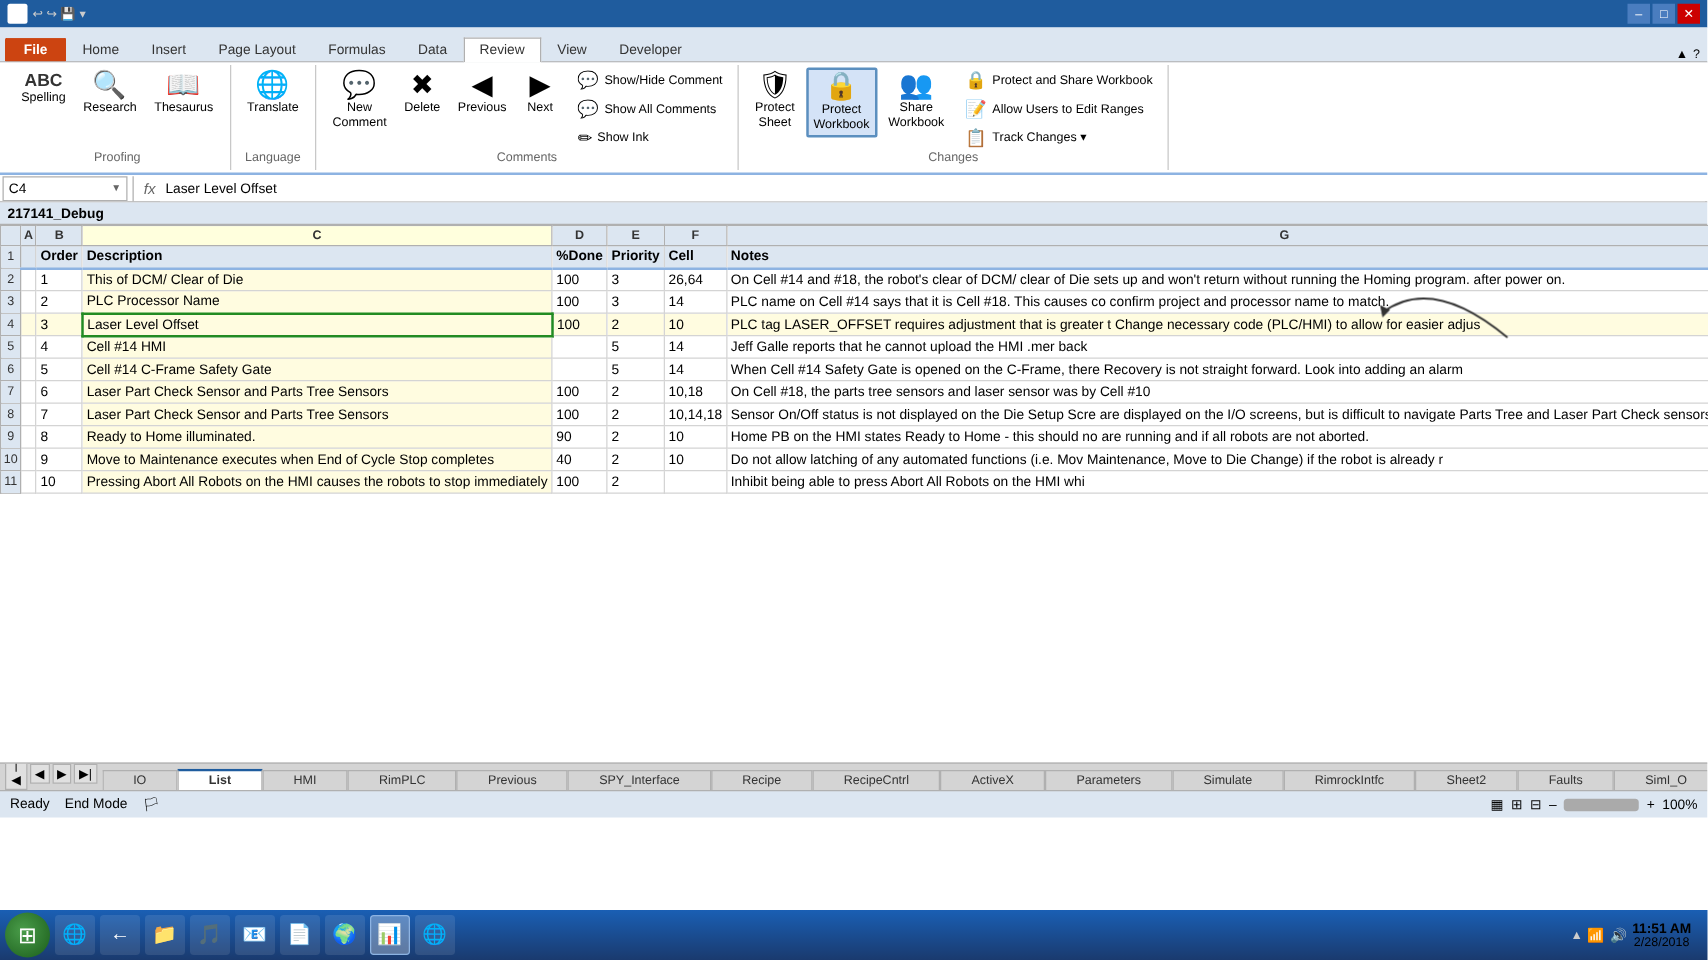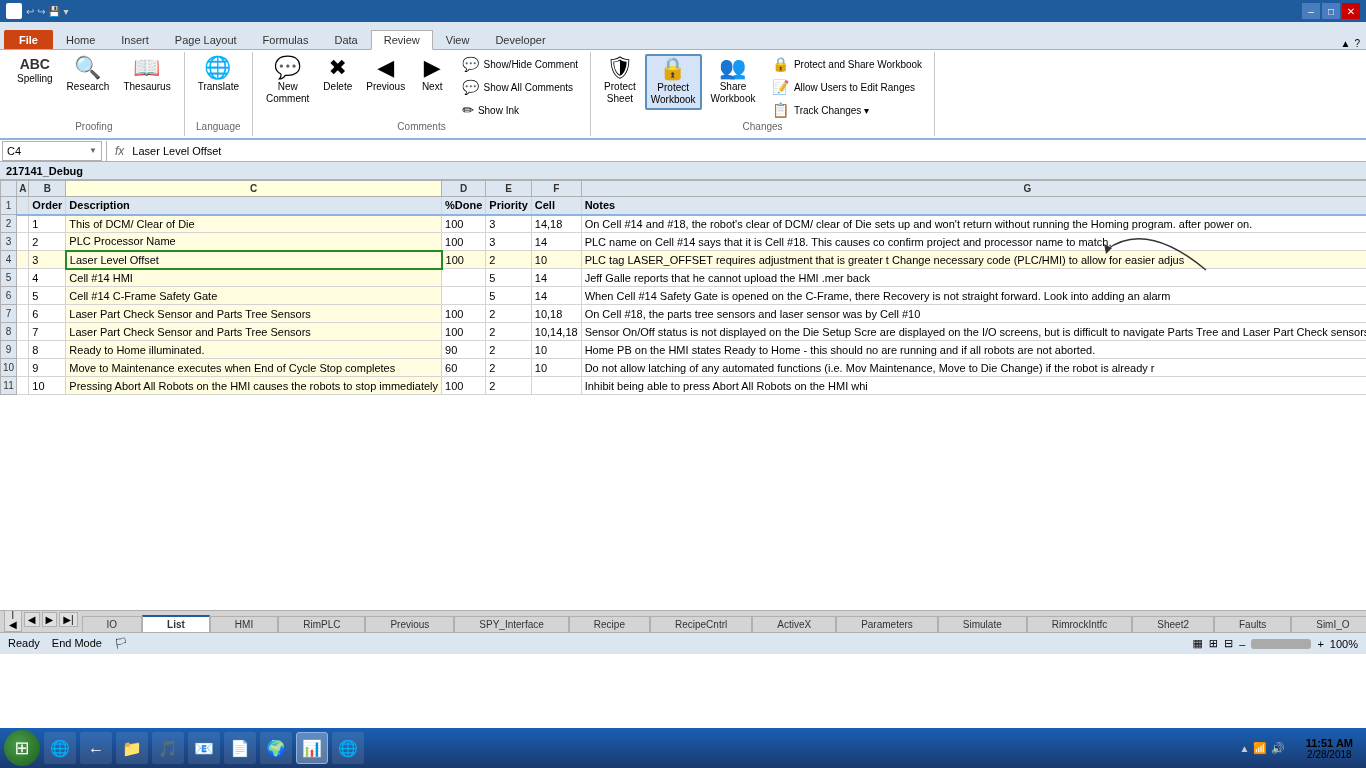--- a/index.html
+++ b/index.html
@@ -303,21 +303,21 @@
       background: rgba(255,255,255,0.1);
       border-radius: 3px;
       display: flex;
       align-items: center;
       justify-content: center;
       cursor: pointer;
       color: #fff;
       font-size: 16px;
     }
     .taskbar-spacer { flex: 1; }
-    .taskbar-clock { text-align: center; margin-left: 17px; }
+    .taskbar-clock { text-align: center; }
     .taskbar-time { font-size: 11px; font-weight: bold; }
     .taskbar-date { font-size: 10px; }
     .taskbar-tray { display: flex; align-items: center; gap: 4px; }
 
     
     .ribbon-btn.protect-wb { background: #ffd; border-color: #c8a000; }
 
     
     .col-a { width: 28px; }
     .col-b { width: 55px; }
@@ -508,21 +508,21 @@
             <td class="cell" style="font-weight: bold; background: rgb(220, 230, 241); border-bottom: 2px solid rgb(141, 179, 226);">Cell</td>
             <td class="cell" style="font-weight: bold; background: rgb(220, 230, 241); border-bottom: 2px solid rgb(141, 179, 226);">Notes</td>
           </tr>
           <tr>
             <td class="row-header">2</td>
             <td class="cell"></td>
             <td class="cell">1</td>
             <td class="cell selected-col">This of DCM/ Clear of Die</td>
             <td class="cell">100</td>
             <td class="cell">3</td>
-            <td class="cell">14,18</td>
+            <td class="cell">26,64</td>
             <td class="cell">On Cell #14 and #18, the robot's clear of DCM/ clear of Die sets up and won't return without running the Homing program. after power on.</td>
           </tr>
           <tr>
             <td class="row-header">3</td>
             <td class="cell"></td>
             <td class="cell">2</td>
             <td class="cell selected-col">PLC Processor Name</td>
             <td class="cell">100</td>
             <td class="cell">3</td>
             <td class="cell">14</td>
@@ -586,21 +586,21 @@
             <td class="cell">90</td>
             <td class="cell">2</td>
             <td class="cell">10</td>
             <td class="cell">Home PB on the HMI states Ready to Home - this should no are running and if all robots are not aborted.</td>
           </tr>
           <tr>
             <td class="row-header">10</td>
             <td class="cell"></td>
             <td class="cell">9</td>
             <td class="cell selected-col">Move to Maintenance executes when End of Cycle Stop completes</td>
-            <td class="cell">60</td>
+            <td class="cell">40</td>
             <td class="cell">2</td>
             <td class="cell">10</td>
             <td class="cell">Do not allow latching of any automated functions (i.e. Mov Maintenance, Move to Die Change) if the robot is already r</td>
           </tr>
           <tr>
             <td class="row-header">11</td>
             <td class="cell"></td>
             <td class="cell">10</td>
             <td class="cell selected-col">Pressing Abort All Robots on the HMI causes the robots to stop immediately</td>
             <td class="cell">100</td>

